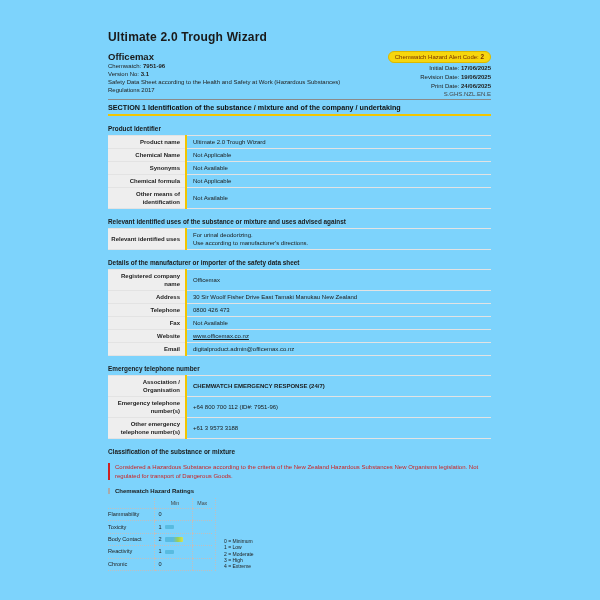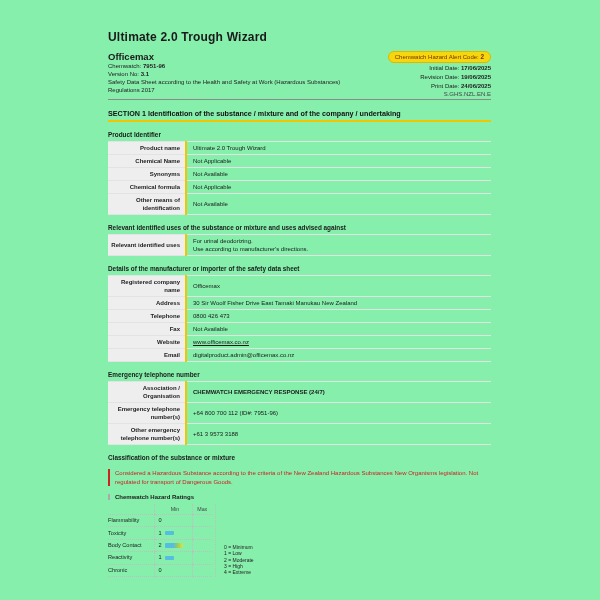--- a/index.html
+++ b/index.html
@@ -1,39 +1,39 @@
 <!DOCTYPE html>
 <html><head>
 <meta charset="utf-8">
 <style>
   * { margin:0; padding:0; box-sizing:border-box; }
   html,body { background:#ffffff; }
   body { font-family:"Liberation Sans", sans-serif; color:#1a1a1a; }
-  .page { position:relative; width:600px; height:600px; background:#86efac; overflow:hidden; }
+  .page { position:relative; width:600px; height:600px; background:#7dd3fc; overflow:hidden; }
   .content { position:absolute; left:108px; top:30px; width:383px; }
 
   
   .doc-header { position:relative; }
   .product-title { font-size:12px; font-weight:bold; letter-spacing:.2px; }
   .company-name { font-size:9.5px; font-weight:bold; margin-top:7px; }
   .meta-line { font-size:6px; line-height:8px; color:#222; }
   .meta-line .val { font-weight:bold; }
   .sds-statement { font-size:6px; line-height:8px; color:#222; width:250px; }
   .header-right { position:absolute; right:0; top:15px; text-align:right; }
   .alert-pill { display:inline-block; background:#f6d60e; border:1px solid #dbb900; border-radius:7px;
                 padding:1.5px 6px; font-size:6px; color:#7a3000; }
   .alert-pill b { font-size:6.4px; }
   .date-line { font-size:6px; line-height:8px; color:#222; margin-top:1px; }
   .date-line .val { font-weight:bold; }
   .doc-code { font-size:6px; line-height:8px; color:#444; }
   .header-rule { border:none; border-top:1.5px solid #8a8a8a; margin-top:5px; }
 
   
   .section-title { font-size:7.2px; font-weight:bold; color:#111; border-bottom:2.5px solid #f2c500;
-                   padding-bottom:2px; margin-top:9px; }
+                   padding-bottom:2px; margin-top:3px; }
   .sub-heading { font-size:6.4px; font-weight:bold; margin-top:9px; }
 
   .info-table { width:100%; border-collapse:collapse; margin-top:3px; border-top:1px solid #e3e3e3; }
   .info-table td { font-size:6px; line-height:8px; vertical-align:middle;
                    border-bottom:1px solid #e3e3e3; padding:2px 0; }
   .info-table td.k { width:78px; background:#eeeeee; text-align:right; font-weight:bold;
                      padding-right:5px; border-right:2px solid #f2c500; color:#222; }
   .info-table td.v { padding-left:6px; }
   .link-underline { text-decoration:underline; color:#1a1a1a; cursor:pointer; }
 

